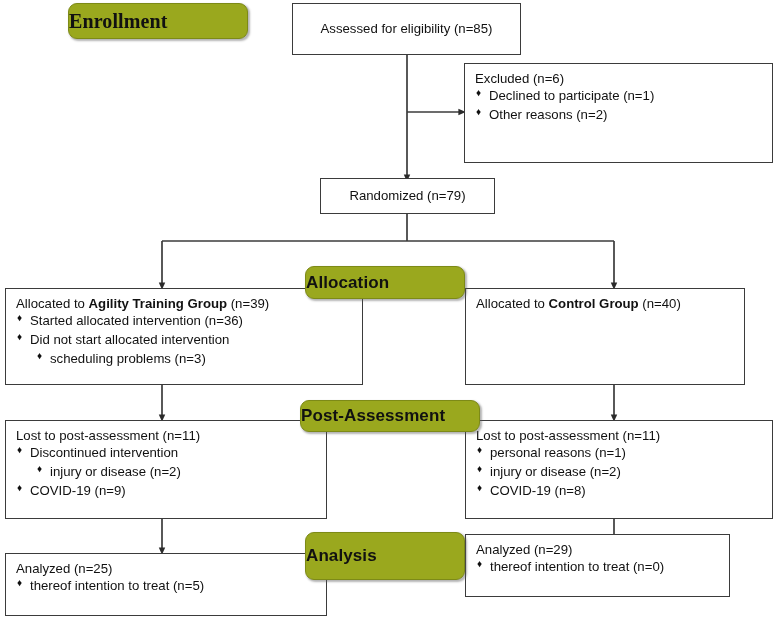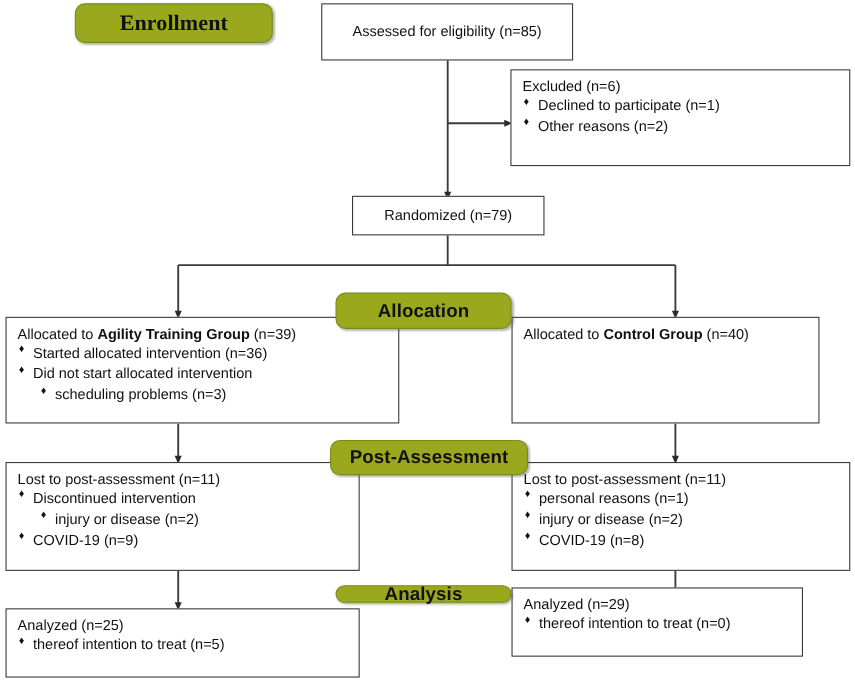--- a/index.html
+++ b/index.html
@@ -73,21 +73,20 @@
   .bold { font-weight: bold; }
 
   .pill {
     position: absolute;
     box-sizing: border-box;
     background: #9aa81e;
     border: 1.5px solid #7d8a17;
     border-radius: 9px;
     display: flex;
     align-items: center;
-    justify-content: center;
     font-weight: bold;
     color: #111111;
     letter-spacing: 0.1px;
     box-shadow: 1.5px 1.5px 2px rgba(90,90,90,0.45);
     z-index: 5;
   }
   .pill.serif {
     font-family: "Liberation Serif", serif;
     font-size: 20px;
   }
@@ -143,29 +142,29 @@
   </div>
 
   <div class="pill sans" style="left:305px; top:266px; width:160px; height:33px;">
     <span>Allocation</span>
   </div>
 
   <div class="pill sans" style="left:300px; top:400px; width:180px; height:32px;">
     <span>Post-Assessment</span>
   </div>
 
-  <div class="pill sans" style="left:305px; top:532px; width:160px; height:16px;">
+  <div class="pill sans" style="left:305px; top:532px; width:160px; height:48px;">
     <span>Analysis</span>
   </div>
 
   <div class="box center-line" style="left:292px; top:3px; width:229px; height:52px;">
     <span class="ttl">Assessed for eligibility (n=85)</span>
   </div>
 
-  <div class="box" style="left:464px; top:63px; width:309px; height:88px;">
+  <div class="box" style="left:464px; top:63px; width:309px; height:100px;">
     <span class="ttl">Excluded (n=6)</span>
     <ul class="bullets">
       <li>Declined to participate (n=1)</li>
       <li>Other reasons (n=2)</li>
     </ul>
   </div>
 
   <div class="box center-line" style="left:320px; top:178px; width:175px; height:36px;">
     <span class="ttl">Randomized  (n=79)</span>
   </div>

